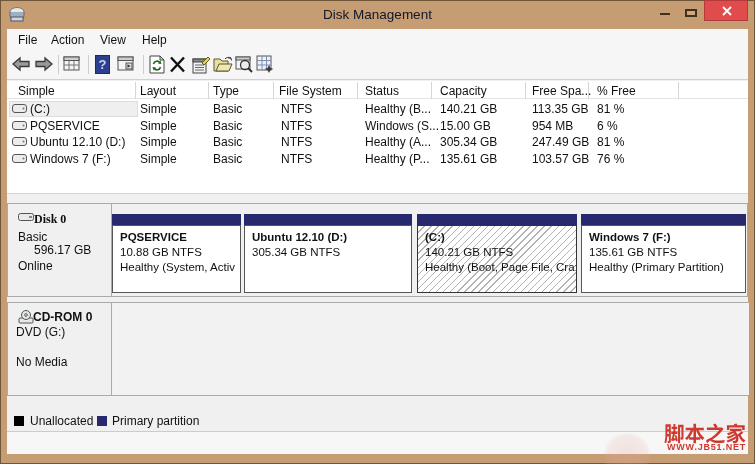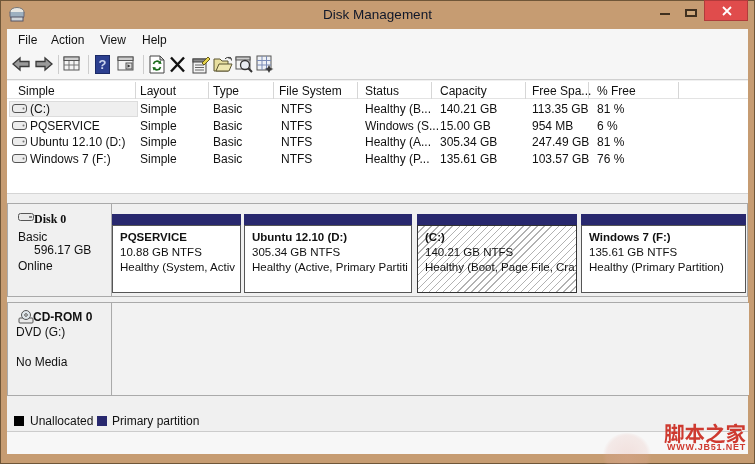--- a/index.html
+++ b/index.html
@@ -244,21 +244,20 @@
           <div style="top:5px;font-weight:bold;">PQSERVICE</div>
           <div style="top:20px;">10.88 GB NTFS</div>
           <div style="top:35px;">Healthy (System, Activ</div>
         </div>
       </div>
       <div class="part" style="left:236px;top:10px;width:168px;height:80px;">
         <div class="pbar"></div>
         <div class="pbody" style="height:68px;">
           <div style="top:5px;font-weight:bold;">Ubuntu 12.10  (D:)</div>
           <div style="top:20px;">305.34 GB NTFS</div>
-          <div style="top:35px;">Healthy (Active, Primary Partiti</div>
         </div>
       </div>
       <div class="part" style="left:409px;top:10px;width:160px;height:80px;">
         <div class="pbar"></div>
         <div class="pbody hatch" style="height:68px;border-color:#333;">
           <div style="top:5px;font-weight:bold;">(C:)</div>
           <div style="top:20px;">140.21 GB NTFS</div>
           <div style="top:35px;">Healthy (Boot, Page File, Cra:</div>
         </div>
       </div>

